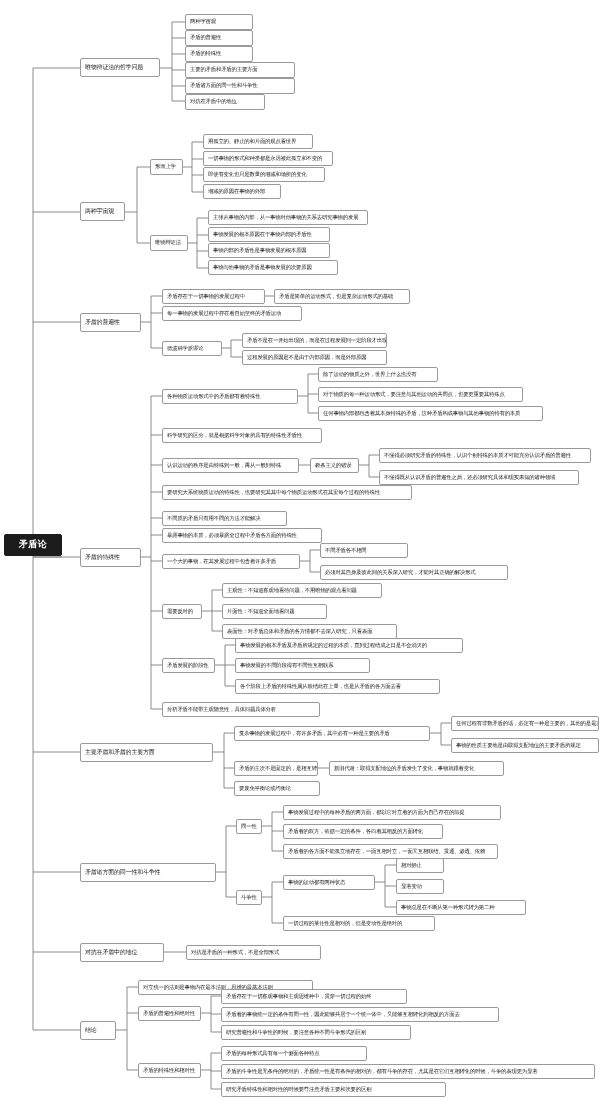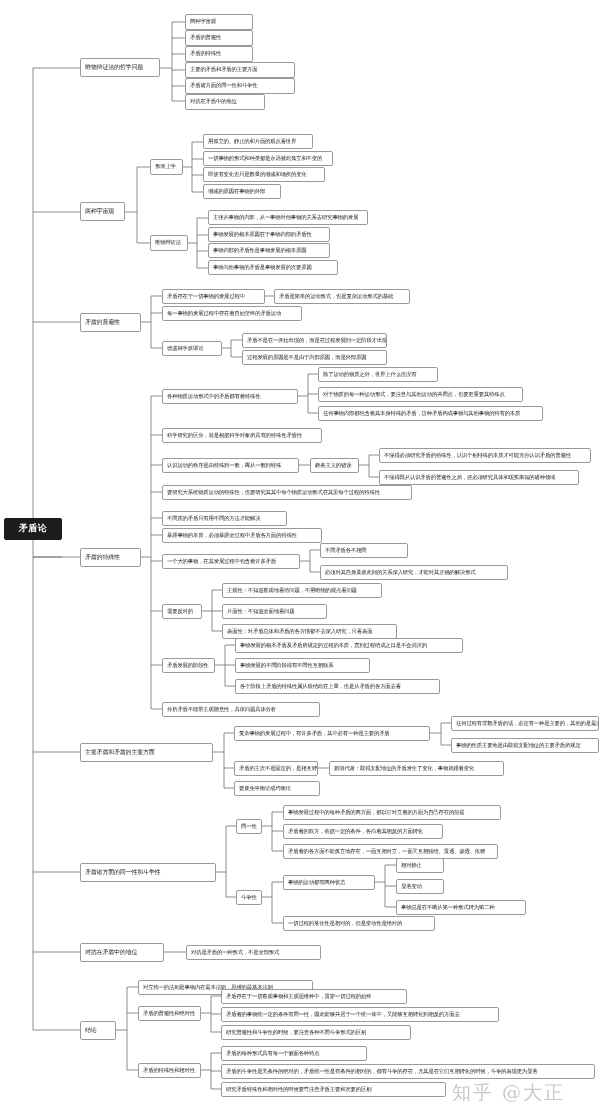--- a/index.html
+++ b/index.html
@@ -211,21 +211,21 @@
       <path d="M211,1032 L221,1032"></path>
 
       <path d="M201,1070 L211,1070"></path>
       <path d="M211,1053 L211,1089"></path>
       <path d="M211,1053 L221,1053"></path>
       <path d="M211,1071 L221,1071"></path>
       <path d="M211,1089 L221,1089"></path>
     </g>
   </svg>
 
-  <div class="node root lvl2" style="left:4px; top:518px; width:58px; height:22px; font-size:9px;">矛盾论</div>
+  <div class="node root lvl2" style="left:4px; top:534px; width:58px; height:22px; font-size:9px;">矛盾论</div>
 
   <div class="node lvl3" style="left:80px; top:58px; width:80px; height:19px;">唯物辩证法的哲学问题</div>
   <div class="node lvl4" style="left:185px; top:14px; width:68px; height:16px;">两种宇宙观</div>
   <div class="node lvl4" style="left:185px; top:30px; width:68px; height:16px;">矛盾的普遍性</div>
   <div class="node lvl4" style="left:185px; top:46px; width:68px; height:16px;">矛盾的特殊性</div>
   <div class="node lvl4" style="left:185px; top:62px; width:110px; height:16px;">主要的矛盾和矛盾的主要方面</div>
   <div class="node lvl4" style="left:185px; top:78px; width:110px; height:16px;">矛盾诸方面的同一性和斗争性</div>
   <div class="node lvl4" style="left:185px; top:94px; width:80px; height:16px;">对抗在矛盾中的地位</div>
 
   <div class="node lvl3" style="left:80px; top:202px; width:45px; height:19px;">两种宇宙观</div>
@@ -313,15 +313,14 @@
   <div class="node lvl4" style="left:138px; top:1006px; width:63px; height:15px;">矛盾的普遍性和绝对性</div>
   <div class="node lvl4" style="left:221px; top:989px; width:186px; height:15px;">矛盾存在于一切客观事物和主观思维种中，贯穿一切过程的始终</div>
   <div class="node lvl4" style="left:221px; top:1007px; width:278px; height:15px;">矛盾着的事物统一定的条件有同一性，因此能够共居于一个统一体中，又能够互相转化到相反的方面去</div>
   <div class="node lvl4" style="left:221px; top:1025px; width:190px; height:15px;">研究普遍性和斗争性的时候，要注意各种不同斗争形式的区别</div>
 
   <div class="node lvl4" style="left:138px; top:1063px; width:63px; height:15px;">矛盾的特殊性和相对性</div>
   <div class="node lvl4" style="left:221px; top:1046px; width:146px; height:15px;">矛盾的每种形式具有每一个侧面各种特点</div>
   <div class="node lvl4" style="left:221px; top:1064px; width:374px; height:15px;">矛盾的斗争性是无条件的绝对的，矛盾统一性是有条件的相对的，都有斗争的存在，尤其是在它们互相转化的时候，斗争的表现更为显著</div>
   <div class="node lvl4" style="left:221px; top:1082px; width:225px; height:15px;">研究矛盾特殊性和相对性的时候要尊注意矛盾主要和次要的区别</div>
 
-  <div class="watermark" style="left:452px; top:1080px;">知乎 @大正</div>
 
 </div>
 
 </body></html>

